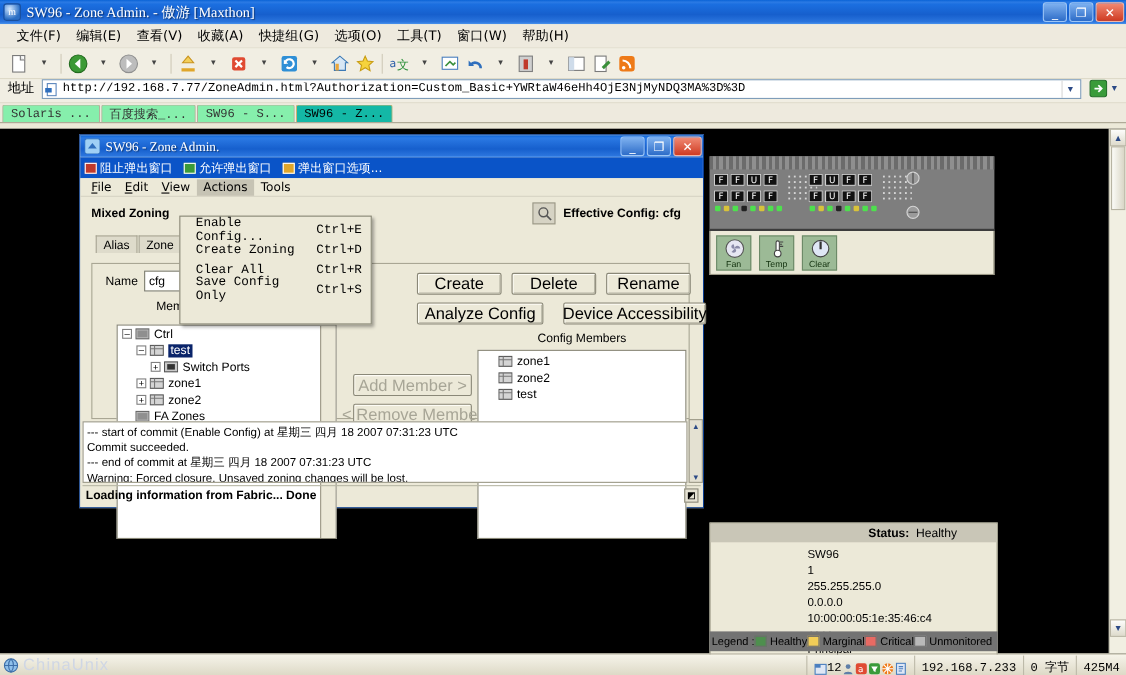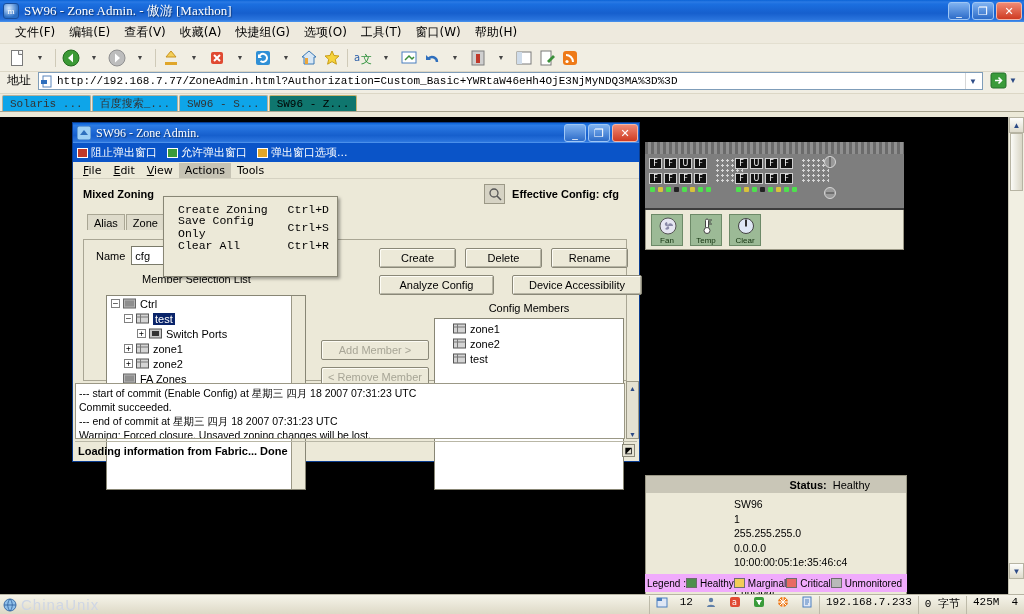--- a/index.html
+++ b/index.html
@@ -74,24 +74,24 @@
   .go-btn { display:flex; align-items:center; gap:2px; padding:0 3px; }
 
   
   .tabstrip {
     height:18px; background:#eeeade; display:flex; align-items:flex-end;
     padding-left:2px; gap:1px; border-bottom:1px solid #a8a48f;
   }
   .tab {
     height:16px; padding:0 7px; display:flex; align-items:center;
     font-family:"Liberation Mono", monospace; font-size:11px;
-    background:#0ea5e9; border:1px solid #b5b09b; border-bottom:none;
+    background:#86efac; border:1px solid #b5b09b; border-bottom:none;
     border-radius:2px 2px 0 0; color:#333; white-space:nowrap;
   }
-  .tab.active { background:#0f766e; border-color:#c8b472; color:#000; }
+  .tab.active { background:#14b8a6; border-color:#c8b472; color:#000; }
 
   
   .viewport { position:absolute; left:0; top:117px; width:1024px; height:477px; background:#000; }
 
   
   .jwin { position:absolute; left:72px; top:5px; width:568px; height:340px; background:#ece9d8;
           border:1px solid #0a3c8f; }
   .jtitle {
     height:20px; display:flex; align-items:center; padding:0 1px 0 4px;
     background:linear-gradient(to bottom,#0a63d6 0%,#2b7ae4 12%,#165fcd 62%,#2a74dd 92%,#5a9cf0 100%);
@@ -160,21 +160,21 @@
     width:9px; height:9px; border:1px solid #808080; background:#fff; margin-right:3px;
     display:flex; align-items:center; justify-content:center; font-size:8px; line-height:7px; color:#000;
     font-family:"DejaVu Sans Mono", monospace;
   }
   .tspacer { width:12px; }
   .tico { width:13px; height:11px; margin-right:4px; flex:0 0 auto; }
   .tlabel.sel { background:#0a246a; color:#fff; padding:0 2px; }
 
   .midbtns { position:absolute; left:237px; top:100px; display:flex; flex-direction:column; gap:7px; }
   .jbtn {
-    height:20px; padding:0 10px; font-size:11px; background:#ece9d8;
+    height:20px; padding:0 10px; font-size:15px; background:#ece9d8;
     border:1px solid #8a8878; border-radius:2px; display:flex; align-items:center; justify-content:center;
     box-shadow: inset 1px 1px 0 #fdfcf5, inset -1px -1px 0 #b6b4a4;
     white-space:nowrap;
   }
   .jbtn.disabled { color:#a7a596; box-shadow: inset 1px 1px 0 #fdfcf5; }
   .jbtn.wide { width:108px; }
 
   .toprow { position:absolute; left:295px; top:8px; display:flex; gap:9px; }
   .secondrow { position:absolute; left:295px; top:35px; display:flex; gap:18px; }
   .cm-label { position:absolute; left:345px; top:62px; width:200px; text-align:center; font-size:11px; }
@@ -222,39 +222,39 @@
   .statbtn .gl { position:absolute; top:2px; left:7px; width:18px; height:18px; }
 
   .infopanel { position:absolute; left:645px; top:358px; width:262px; background:#ece9d8; border:1px solid #9b9886; }
   .inforow-hdr { height:17px; background:#c9c6b7; display:flex; align-items:center; justify-content:flex-end;
                  padding-right:36px; gap:6px; font-size:11px; font-weight:bold; }
   .inforow-hdr .val { font-weight:normal; }
   .infolist { padding:4px 0 4px 88px; }
   .infolist div { font-size:10.5px; line-height:14.5px; }
 
   .legendbar { position:absolute; left:645px; bottom:2px; width:262px; height:18px;
-               background:#f0abfc; display:flex; align-items:center; gap:0; font-size:10px; padding-left:2px; }
+               background:#737373; display:flex; align-items:center; gap:0; font-size:10px; padding-left:2px; }
   .lg { display:flex; align-items:center; gap:3px; }
   .lgsw { width:11px; height:10px; border:1px solid #6d6d6d; }
 
   
   .pagescroll-v { position:absolute; right:0; top:117px; width:16px; height:477px; background:#f1efe2;
                   border-left:1px solid #c9c6b5; }
   .ps-arrow { height:16px; display:flex; align-items:center; justify-content:center; font-size:8px; color:#2c4a86;
               background:linear-gradient(to bottom,#fdfdfb,#dedbcc); border:1px solid #b7b4a3; }
   .ps-thumb { height:58px; margin:0 1px; background:linear-gradient(to right,#fbfbf7,#d9d6c6);
               border:1px solid #b7b4a3; }
 
   
   .osbar { position:absolute; left:0; bottom:0; width:1024px; height:20px;
            background:linear-gradient(to bottom,#f6f4ea,#ddd9c6); border-top:1px solid #b7b4a3;
            display:flex; align-items:center; font-size:11px; font-family:"Liberation Mono", monospace; }
   .osleft { display:flex; align-items:center; gap:4px; padding-left:3px; flex:1 1 auto; }
   .watermark { color:#cfd6e4; font-size:15px; font-family:"Liberation Sans", sans-serif; letter-spacing:1px; }
-  .ossec { display:flex; align-items:flex-start; gap:12px; border-left:1px solid #bdbaa9; padding:0 6px; height:18px; }
+  .ossec { display:flex; align-items:flex-end; gap:0; border-left:1px solid #bdbaa9; padding:0 6px; height:18px; }
 
   
   .dropdown {
     position:absolute; left:90px; top:17px; width:175px; background:#ece9d8;
     border:1px solid #888675; box-shadow:2px 2px 3px rgba(0,0,0,.35); z-index:50;
     padding:3px 0 22px 0;
   }
   .ditem { display:flex; align-items:center; height:18px; font-family:"Liberation Mono", monospace;
            font-size:11.5px; padding:0 8px 0 14px; }
   .ditem .lbl { flex:1 1 auto; }
@@ -606,30 +606,34 @@
           <div class="ar">▼</div>
         </div>
 
         <div class="statusline">
           <span>Loading information from Fabric... Done</span>
           <span class="sq">◩</span>
         </div>
 
         <div class="dropdown">
           <div class="ditem">
+            <span class="lbl">Enable Config...</span>
+            <span class="acc">Ctrl+E</span>
+          </div>
+          <div class="ditem">
             <span class="lbl">Create Zoning</span>
             <span class="acc">Ctrl+D</span>
+          </div>
+          <div class="ditem">
+            <span class="lbl">Clear All</span>
+            <span class="acc">Ctrl+R</span>
           </div>
           <div class="ditem">
             <span class="lbl">Save Config Only</span>
             <span class="acc">Ctrl+S</span>
-          </div>
-          <div class="ditem">
-            <span class="lbl">Clear All</span>
-            <span class="acc">Ctrl+R</span>
           </div>
         </div>
 
       </div>
     </div>
 
     <div class="rpanel">
       <div class="switchimg">
         <div class="vents"></div>
         <div class="portgrp" style="left:4px; top:16px;">

